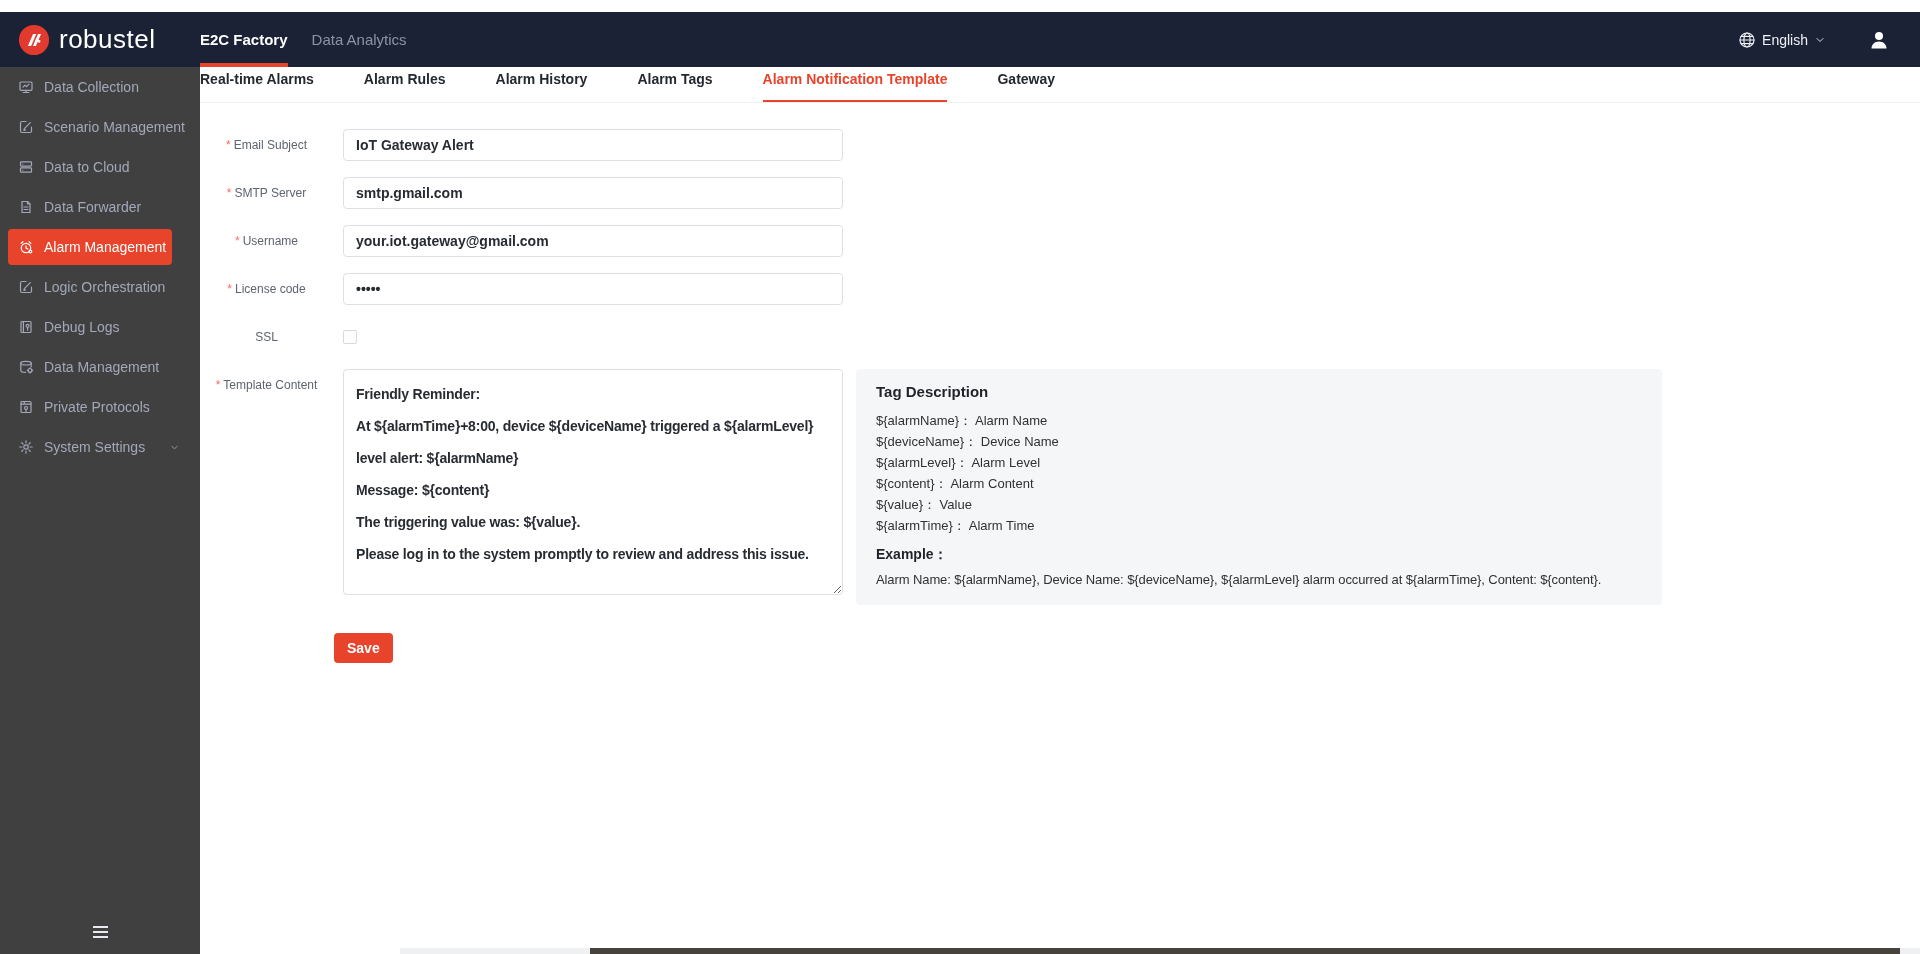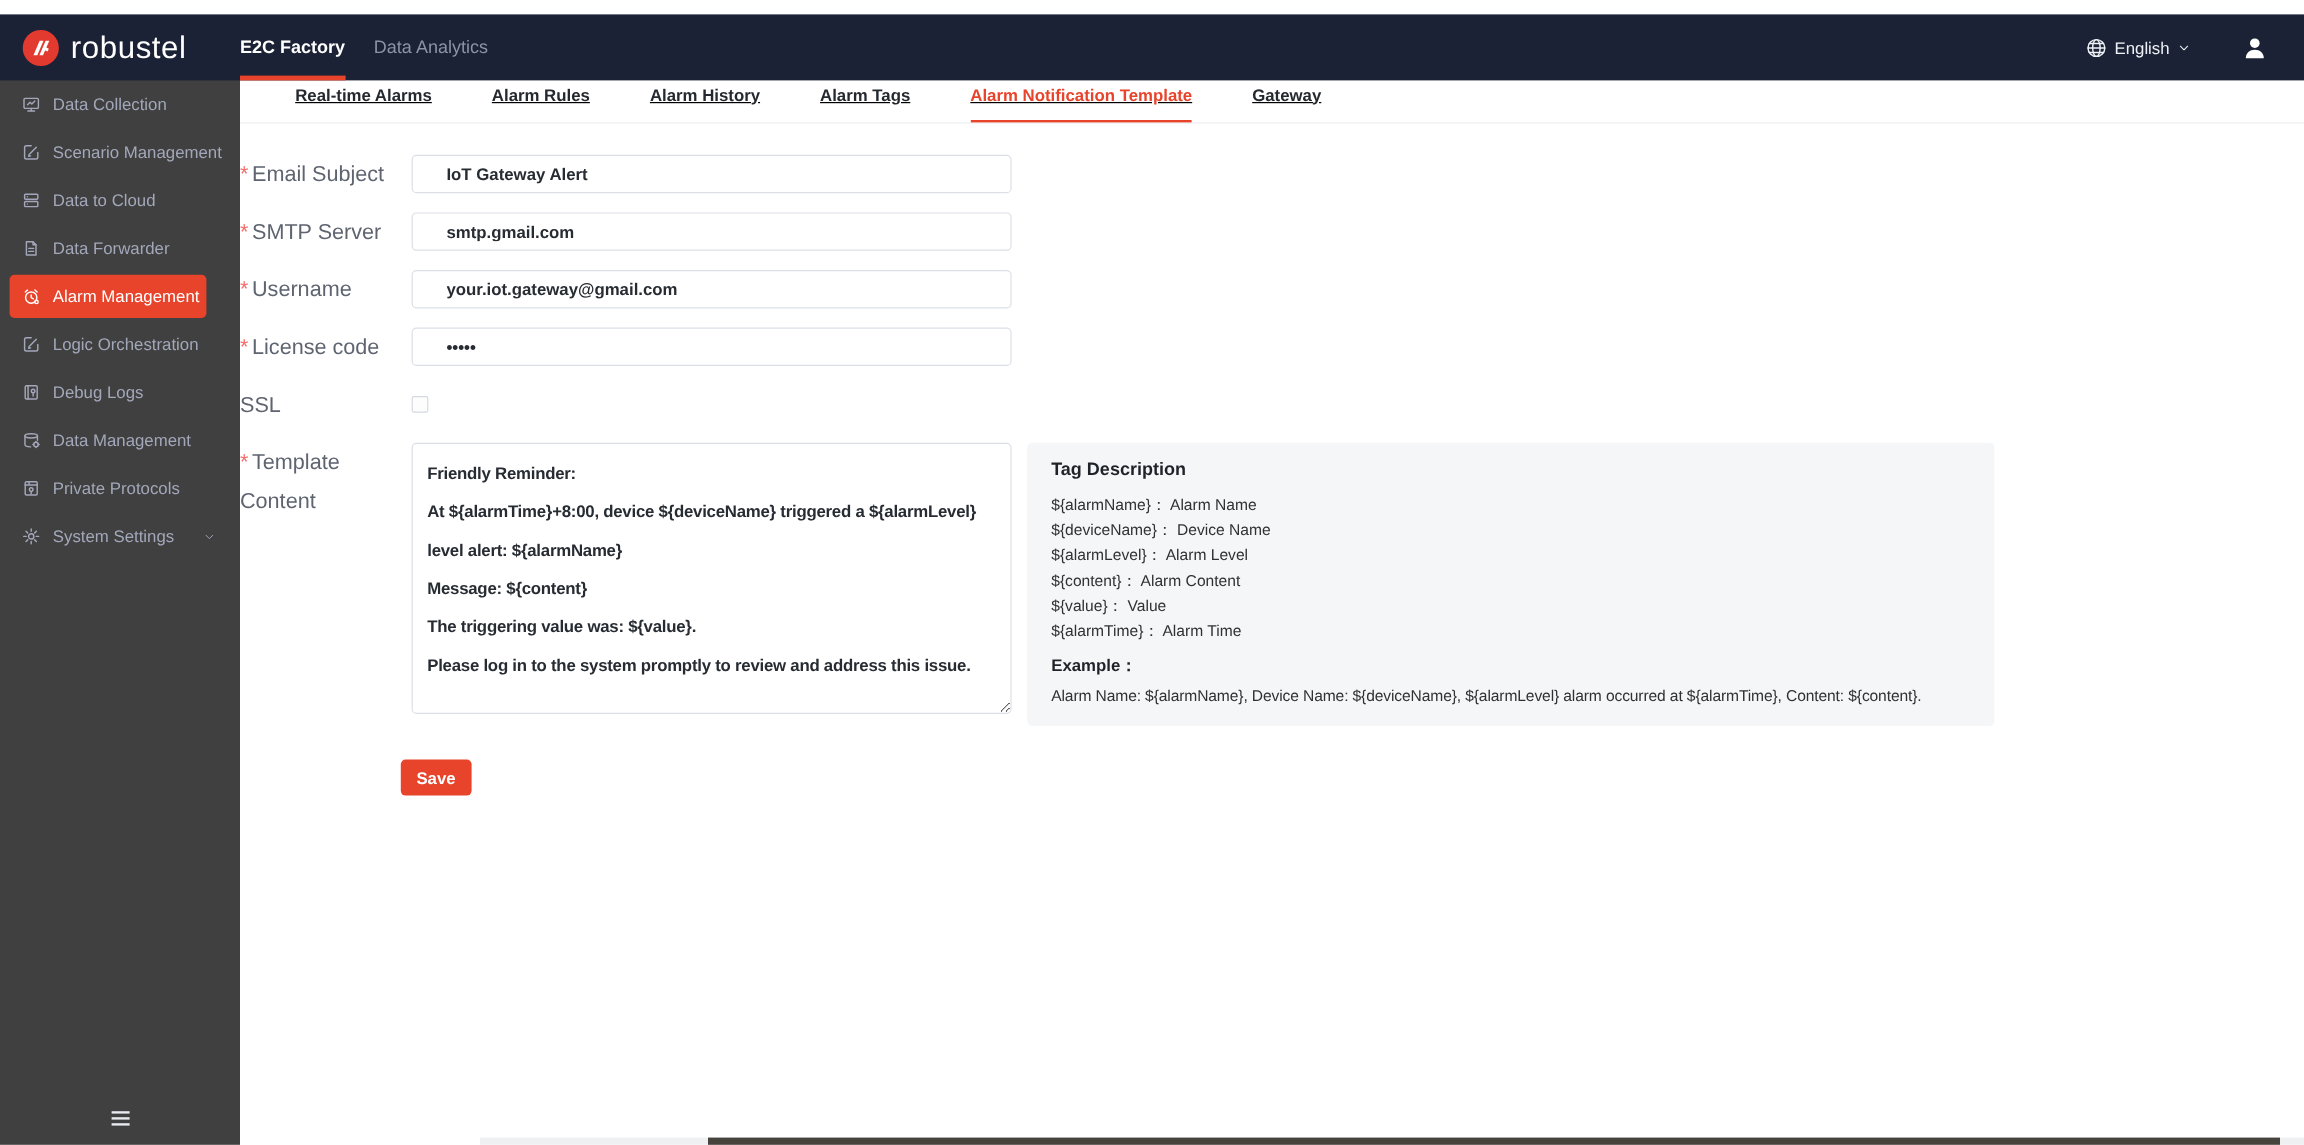--- a/index.html
+++ b/index.html
@@ -29,43 +29,43 @@
   .side-item svg { flex:0 0 auto; }
   .side-item.active { background:#e8432b; color:#fff; border-radius:4px;
                margin:0 28px 4px 8px; padding-left:10px; }
   .side-caret { margin-left:14px; color:#a2a8ba; }
   .collapse-btn { position:absolute; bottom:16px; left:0; width:100%; display:flex;
                flex-direction:column; align-items:center; gap:3px; cursor:pointer; }
   .collapse-btn i { width:15px; height:2px; background:#e8eaf0; display:block; }
 
   
   .main { position:absolute; left:200px; top:55px; right:0; bottom:0; background:#fff; }
-  .tabbar { height:48px; display:flex; align-items:stretch; padding-left:46px;
-            border-bottom:1px solid #eceef1;text-decoration:underline; }
+  .tabbar { height:48px; display:flex; align-items:stretch; 
+            border-bottom:1px solid #eceef1; }
   .tab { position:relative; display:flex; align-items:center; margin-right:50px;
          font-size:14px; font-weight:600; color:#24292f; cursor:pointer; }
   .tab.active { color:#e8432b; }
   .tab.active::after { content:""; position:absolute; left:0; right:0; bottom:0;
          height:2px; background:#e8432b; }
   .subtabbar { height:54px; display:flex; align-items:stretch; padding-left:24px;
             border-bottom:1px solid #eceef1; }
   .subtab { position:relative; display:flex; align-items:center; margin-right:58px;
             font-size:14px; font-weight:600; color:#2a2f36; cursor:pointer; }
   .subtab.active { color:#e8432b; }
   .subtab.active::after { content:""; position:absolute; left:-4px; right:-4px; bottom:0;
             height:3px; background:#e8432b; }
 
   
   .form { padding-top:26px; }
   .form-row { display:flex; margin-bottom:16px; }
-  .form-label { width:143px; flex:0 0 143px; text-align:left; padding-right:10px;
-                line-height:32px; font-size:18px; color:#5e6470; }
+  .form-label { width:143px; flex:0 0 143px; text-align:center; padding-right:10px;
+                line-height:32px; font-size:12px; color:#5e6470; }
   .req { color:#f56c6c; margin-right:3px; }
   .ctl { width:500px; height:32px; border:1px solid #dcdfe6; border-radius:4px;
-         padding:0 28px; font-size:14px; font-weight:600; color:#272c33;
+         padding:0 12px; font-size:14px; font-weight:600; color:#272c33;
          font-family:"Liberation Sans", sans-serif; outline:none; background:#fff; }
   .ctl.center { text-align:center; }
   .checkbox { width:14px; height:14px; border:1px solid #d5d9e0; border-radius:2px;
          background:#fdfdfd; margin-top:9px; cursor:pointer; }
   .textarea-row { align-items:flex-start; }
   textarea.ctl { height:226px; padding:8px 12px; line-height:32px; resize:both;
          letter-spacing:-.2px; white-space:pre-wrap; }
 
   .tagpanel { margin-left:13px; width:806px; background:#f5f6f7; border-radius:4px;
          padding:14px 20px 16px; align-self:flex-start; }

